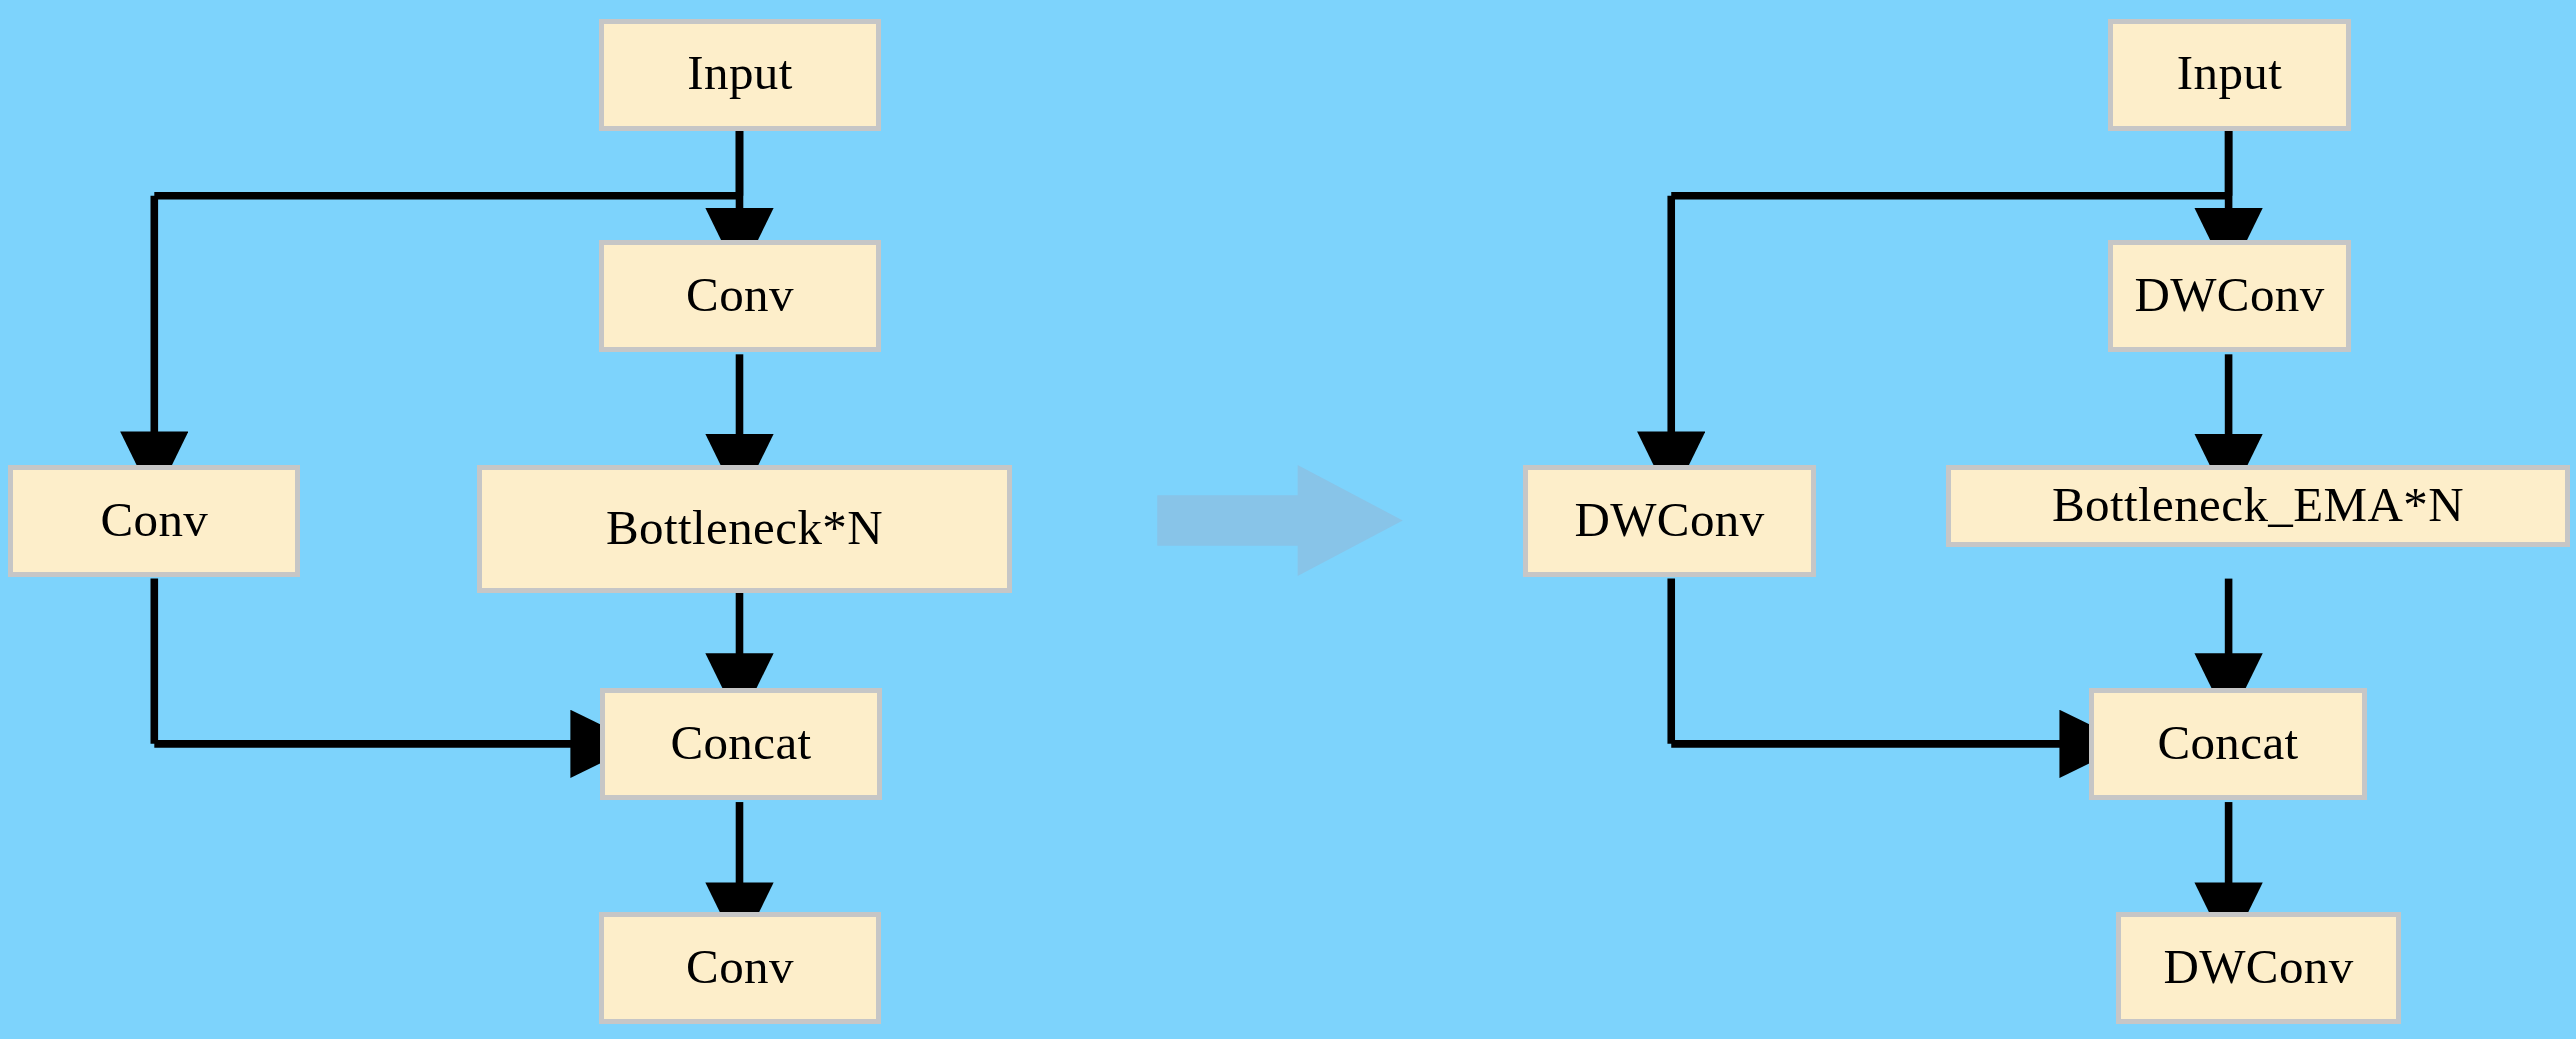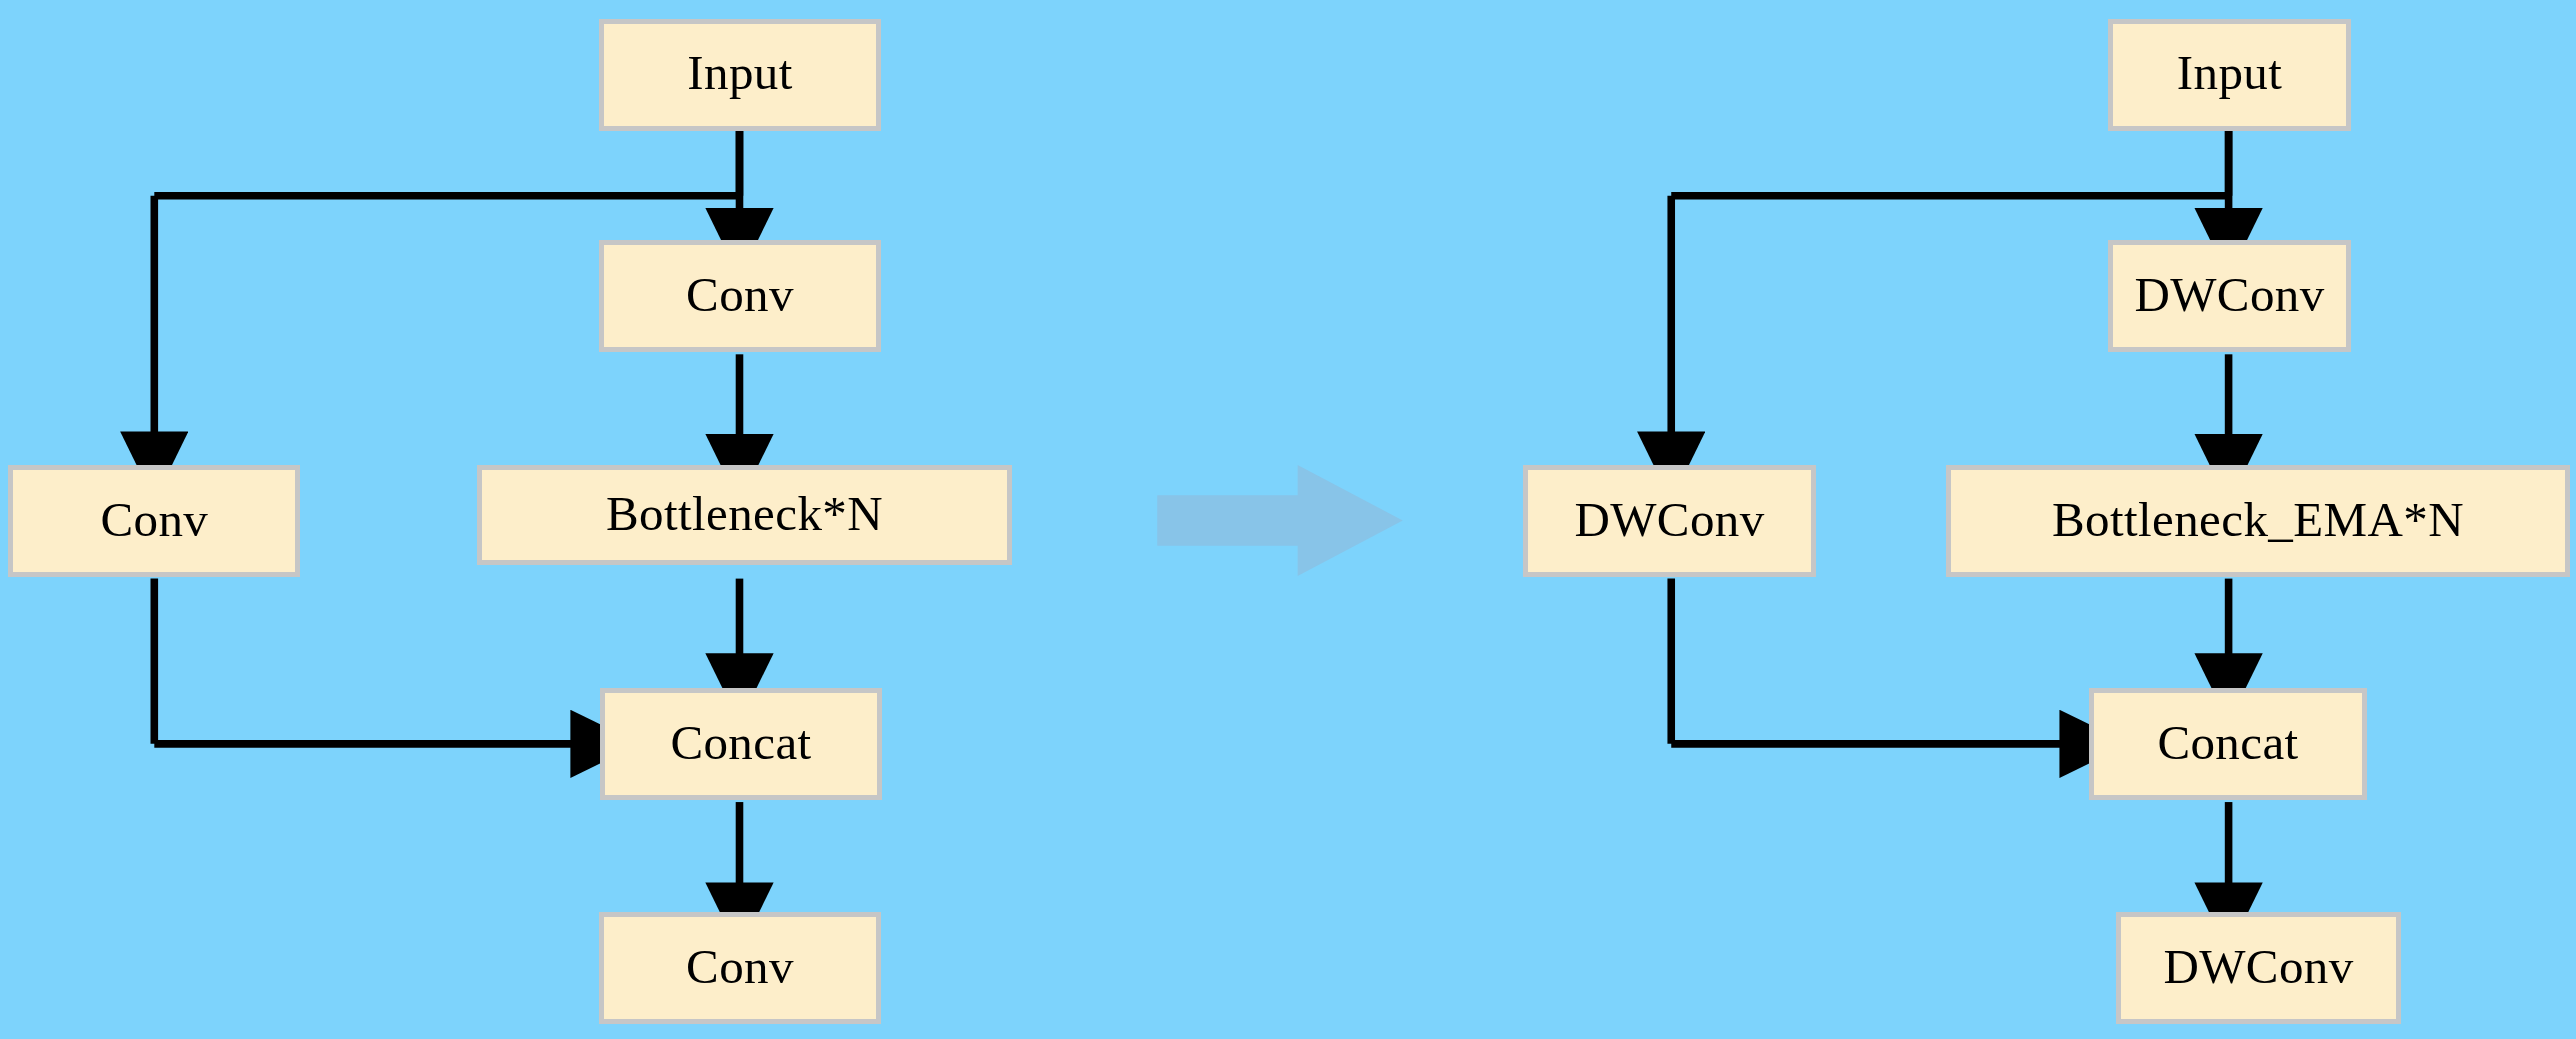--- a/index.html
+++ b/index.html
@@ -125,21 +125,21 @@
   </div>
 
   <div class="node" style="left:599px; top:240px; width:282px; height:112px;">
     <span class="node-label">Conv</span>
   </div>
 
   <div class="node" style="left:8.4px; top:465px; width:292px; height:112px;">
     <span class="node-label">Conv</span>
   </div>
 
-  <div class="node" style="left:477px; top:465px; width:535px; height:100px;">
+  <div class="node" style="left:477px; top:465px; width:535px; height:128px;">
     <span class="node-label">Bottleneck*N</span>
   </div>
 
   <div class="node" style="left:600px; top:688px; width:282px; height:112px;">
     <span class="node-label">Concat</span>
   </div>
 
   <div class="node" style="left:599px; top:912px; width:282px; height:112px;">
     <span class="node-label">Conv</span>
   </div>
@@ -153,21 +153,21 @@
   </div>
 
   <div class="node" style="left:2108px; top:240px; width:243px; height:112px;">
     <span class="node-label">DWConv</span>
   </div>
 
   <div class="node" style="left:1523px; top:465px; width:293px; height:112px;">
     <span class="node-label">DWConv</span>
   </div>
 
-  <div class="node" style="left:1946px; top:465px; width:624px; height:112px;">
+  <div class="node" style="left:1946px; top:465px; width:624px; height:82px;">
     <span class="node-label">Bottleneck_EMA*N</span>
   </div>
 
   <div class="node" style="left:2089px; top:688px; width:278px; height:112px;">
     <span class="node-label">Concat</span>
   </div>
 
   <div class="node" style="left:2116px; top:912px; width:285px; height:112px;">
     <span class="node-label">DWConv</span>
   </div>

